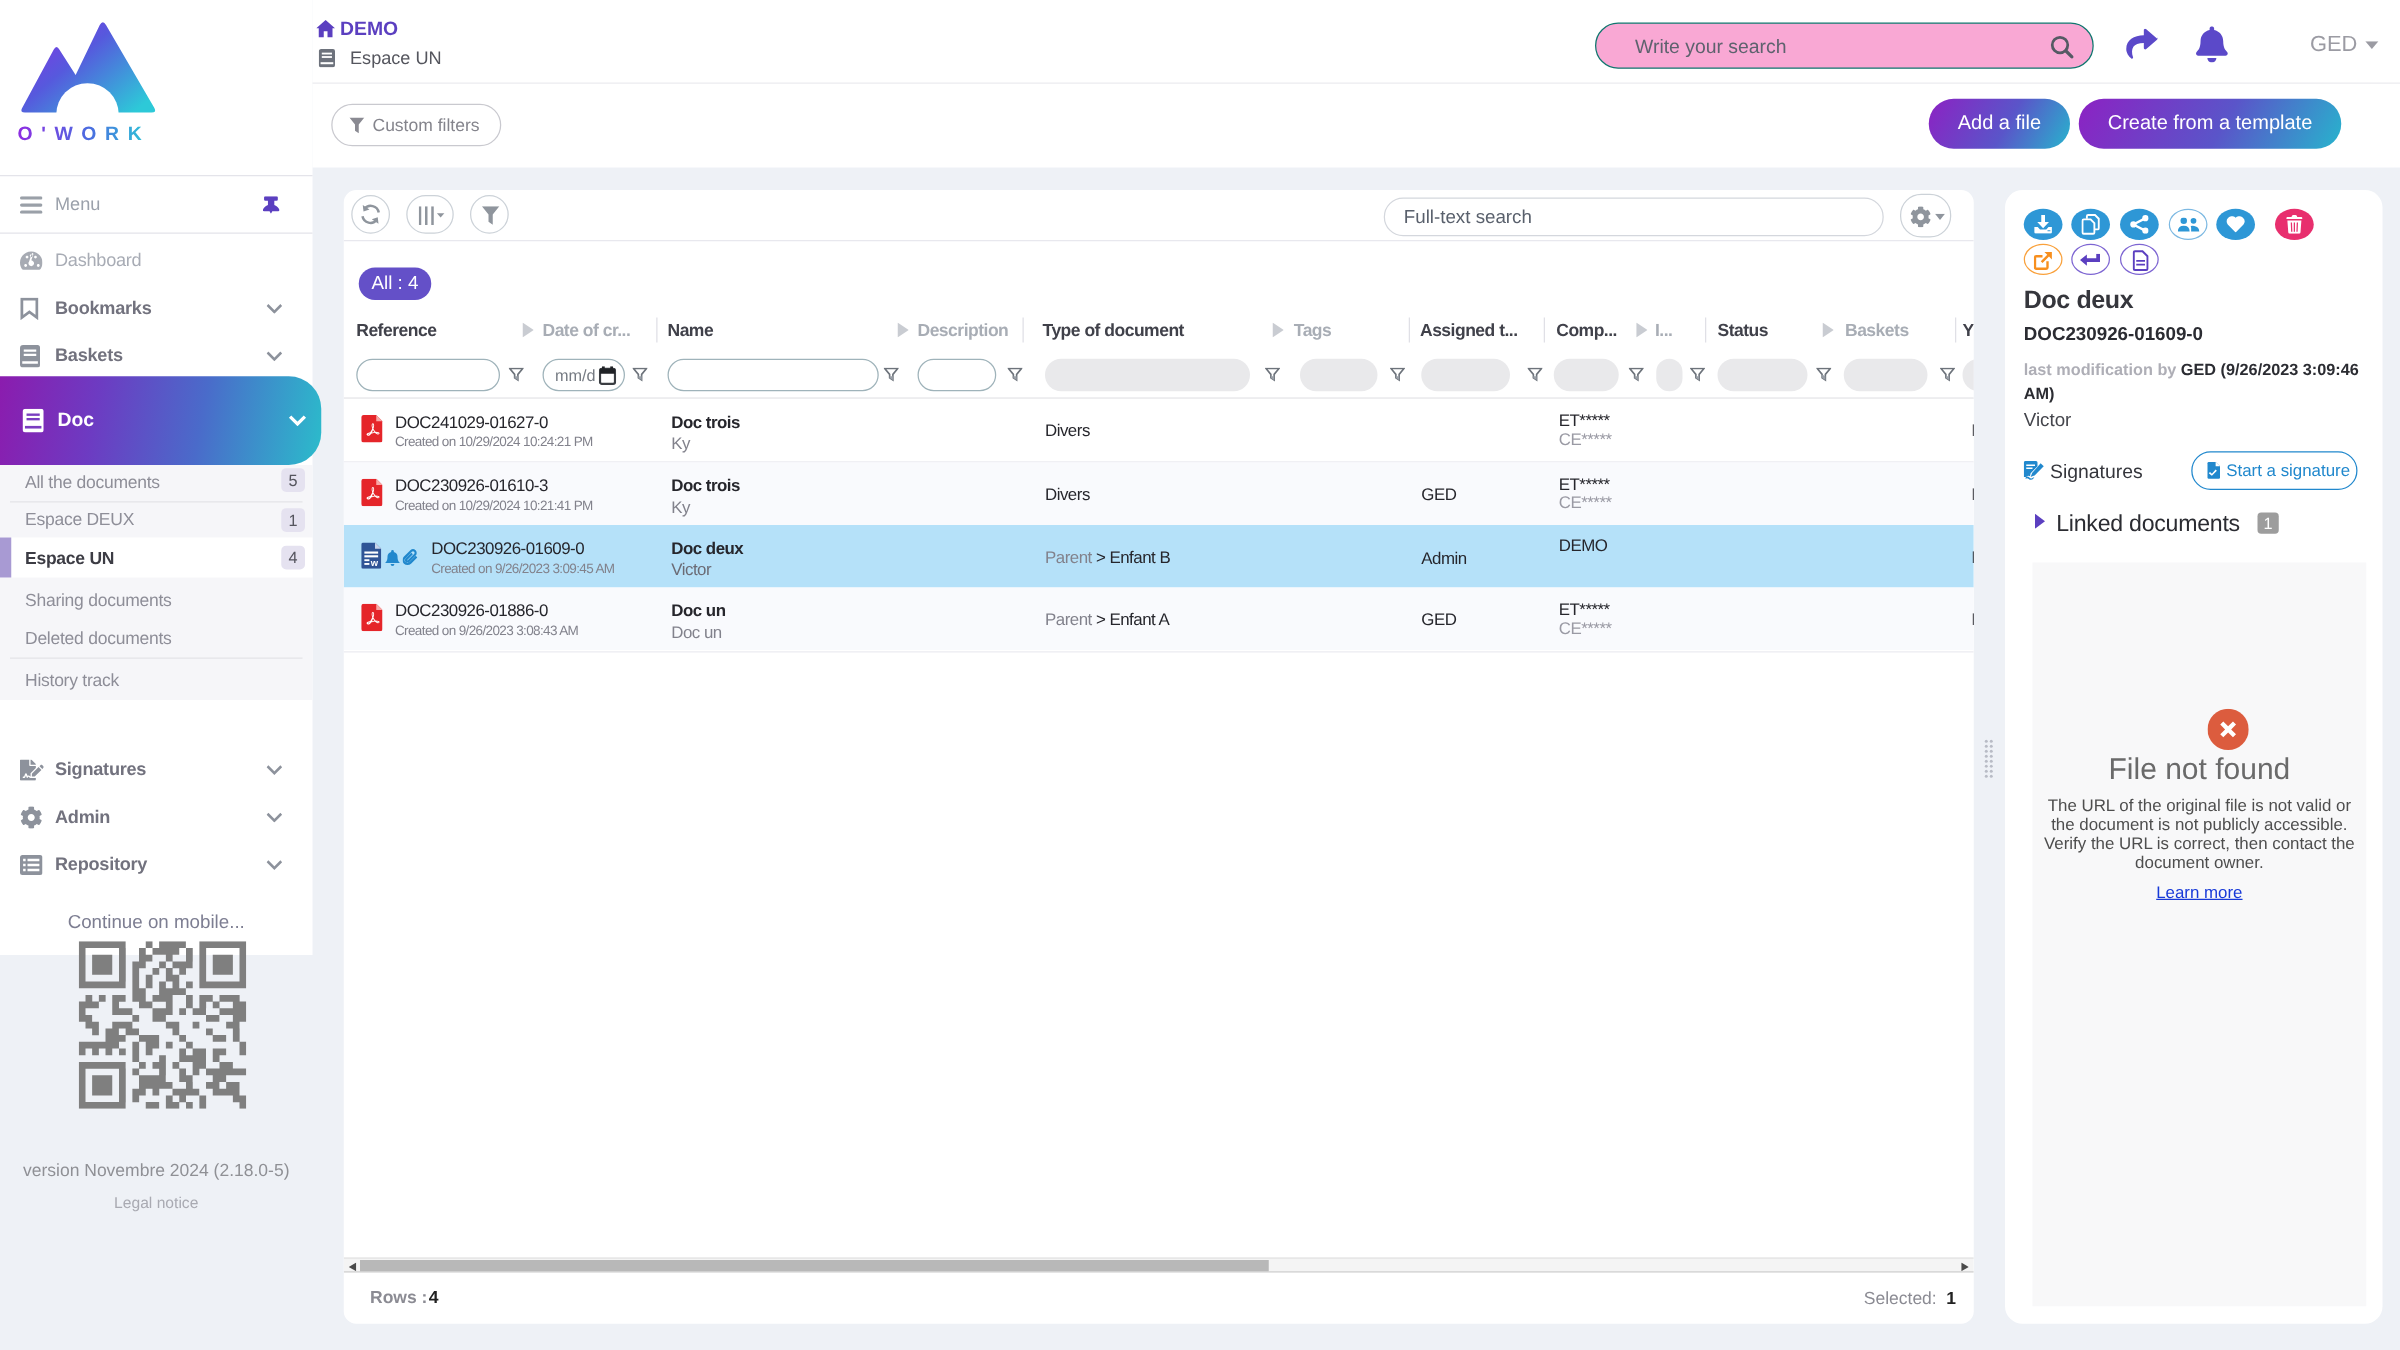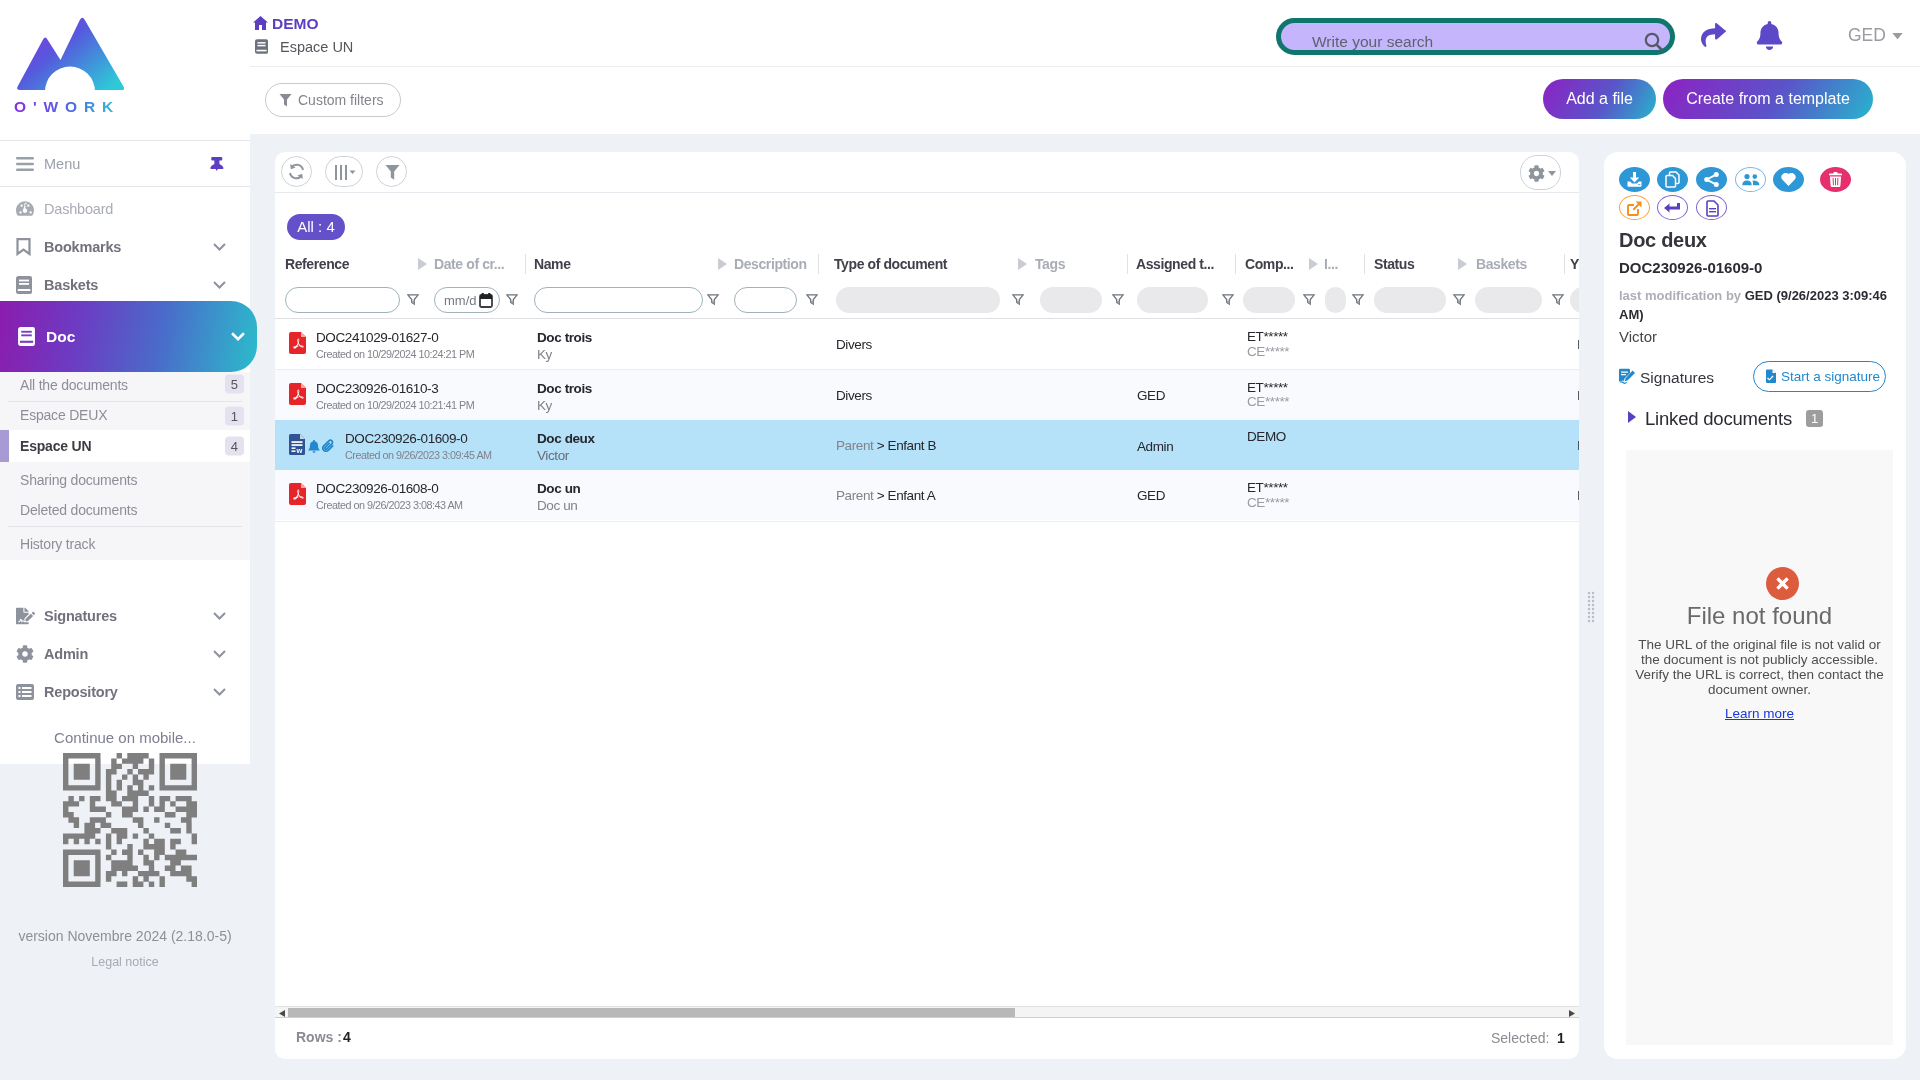--- a/index.html
+++ b/index.html
@@ -180,21 +180,21 @@
   <span class="abs" style="left:22px;top:15px;font-size:15.5px;font-weight:700;color:#5b3fc0">DEMO</span>
   <svg class="abs" style="left:5px;top:39px" width="13" height="15" viewBox="0 0 16 18">
       <path fill="#6d727c" d="M2.5 0 H14 Q16 0 16 2 V16 Q16 18 14 18 H2.5 Q0 18 0 15.5 V2.5 Q0 0 2.5 0 Z"></path>
       <rect x="3" y="3.6" width="10" height="1.8" fill="#fff"></rect>
       <rect x="3" y="7" width="10" height="1.8" fill="#fff"></rect>
       <rect x="1.8" y="13" width="12.5" height="2" fill="#fff"></rect>
     </svg>
   <span class="abs" style="left:30px;top:39px;font-size:14.5px;color:#55565e">Espace UN</span>
   <div class="abs" style="left:0;top:66px;width:1670px;height:1px;background:#ebebf0"></div>
 
-  <div class="abs" style="left:1026px;top:18px;width:399px;height:37px;border:5px solid #0f766e;border-radius:18.5px;background:#c4b5fd">
+  <div class="abs" style="left:1026px;top:18px;width:399px;height:37px;border:1px solid #0f766e;border-radius:18.5px;background:#f9a8d4">
     <span class="abs" style="left:31px;top:10px;font-size:15.5px;color:#5e626e">Write your search</span>
     <svg class="abs" style="left:363px;top:9px" width="19" height="19" viewBox="0 0 19 19">
         <circle cx="8" cy="8" r="6.2" fill="none" stroke="#555a64" stroke-width="2.2"></circle>
         <line x1="12.8" y1="12.8" x2="17.5" y2="17.5" stroke="#555a64" stroke-width="2.6" stroke-linecap="round"></line>
       </svg>
   </div>
 
   <svg class="abs" style="left:1450px;top:23px" width="27" height="25" viewBox="0 0 512 512">
       <path fill="#5b49c9" d="M503.7 189.8 L327.7 37.9 C312.3 24.6 288 35.3 288 56 V137.2 C127.4 137.2 0 214.8 0 361.8 c0 61.5 39.6 122.5 83.4 154.4 13.7 9.9 33.1-2.4 28.1-18.6 C66.2 350.1 112.9 265.4 288 262.8 V345 c0 20.7 24.3 31.5 39.7 18.2 l176-152 c11.1-9.5 11.1-26.7 0-36.2 z" transform="translate(0,-30)"></path>
     </svg>
@@ -236,20 +236,23 @@
           <line x1="6" y1="0" x2="6" y2="15"></line>
           <line x1="11" y1="0" x2="11" y2="15"></line>
         </g>
         <path fill="#8f959d" d="M14.5 5.5 H20.5 L17.5 9 Z"></path>
       </svg>
   </div>
   <div class="circbtn" style="left:101px;top:4px;width:31px;height:31px">
     <svg class="abs" style="left:8px;top:8px" width="15" height="15" viewBox="0 0 15 15">
         <path fill="#8f959d" d="M0.5 0 H14.5 L9.2 6.5 V14.8 L5.8 12.4 V6.5 Z"></path>
       </svg>
+  </div>
+  <div class="abs" style="left:832px;top:6px;width:400px;height:31px;border:1px solid #d4d7dd;border-radius:15.5px;background:#fff">
+    <span class="abs" style="left:15px;top:6px;font-size:15px;color:#59606c">Full-text search</span>
   </div>
   <div class="abs" style="left:1245px;top:3px;width:41px;height:35px;border:1px solid #ccd2d8;border-radius:17px;background:#fff">
     <svg class="abs" style="left:7px;top:9px" width="17" height="17" viewBox="0 0 512 512">
         <path fill="#8f959d" d="M487.4 315.7l-42.6-24.6c4.3-23.2 4.3-47 0-70.2l42.6-24.6c4.9-2.8 7.1-8.6 5.5-14-11.1-35.6-30-67.8-54.7-94.6-3.8-4.1-10-5.1-14.8-2.3L380.8 110c-17.9-15.4-38.5-27.3-60.8-35.1V25.8c0-5.6-3.9-10.5-9.4-11.7-36.7-8.2-74.3-7.8-109.2 0-5.5 1.2-9.4 6.1-9.4 11.7V75c-22.2 7.9-42.8 19.8-60.8 35.1L88.7 85.5c-4.9-2.8-11-1.9-14.8 2.3-24.7 26.7-43.6 58.9-54.7 94.6-1.7 5.4.6 11.2 5.5 14L67.3 221c-4.3 23.2-4.3 47 0 70.2l-42.6 24.6c-4.9 2.8-7.1 8.6-5.5 14 11.1 35.6 30 67.8 54.7 94.6 3.8 4.1 10 5.1 14.8 2.3l42.6-24.6c17.9 15.4 38.5 27.3 60.8 35.1v49.2c0 5.6 3.9 10.5 9.4 11.7 36.7 8.2 74.3 7.8 109.2 0 5.5-1.2 9.4-6.1 9.4-11.7v-49.2c22.2-7.9 42.8-19.8 60.8-35.1l42.6 24.6c4.9 2.8 11 1.9 14.8-2.3 24.7-26.7 43.6-58.9 54.7-94.6 1.7-5.4-.6-11.2-5.5-14zM256 336c-44.1 0-80-35.9-80-80s35.9-80 80-80 80 35.9 80 80-35.9 80-80 80z"></path>
       </svg>
     <svg class="abs" style="left:27px;top:15px" width="8" height="6" viewBox="0 0 8 6">
         <path fill="#8f959d" d="M0 0 H8 L4 5 Z"></path>
       </svg>
   </div>
   <div class="hline" style="left:0;top:40px;width:1304px"></div>
@@ -416,21 +419,21 @@
     <span class="rtxt" style="left:972px;top:9px">DEMO</span>
     <span class="rtxt" style="left:1302px;top:18px">I</span>
   </div>
 
   <div class="abs" style="left:0;top:318px;width:1304px;height:50px;background:#f9fafd">
     <svg class="abs" style="left:14px;top:13px" width="17" height="22" viewBox="0 0 17 22">
         <path fill="#e5252a" d="M2 0 H12 L17 5 V20 Q17 22 15 22 H2 Q0 22 0 20 V2 Q0 0 2 0 Z"></path>
         <path fill="#f7a9a8" d="M12 0 L17 5 H12 Z"></path>
         <path fill="#fff" d="M4.6 16.2 Q3.6 15.4 4.8 14.6 Q5.8 14 7.2 13.7 Q8.1 12.4 8.8 10.9 Q8.3 9.4 8.3 8.2 Q8.3 6.6 9.3 6.6 Q10.3 6.6 10.3 8.1 Q10.3 9.3 9.7 10.9 Q10.4 12.2 11.3 13.3 Q12.9 13.3 13.9 13.7 Q15.2 14.3 14.4 15.2 Q13.8 15.9 12.6 15.3 Q11.6 14.8 10.7 14.1 Q9.2 14.4 7.9 14.9 Q7 16.6 6.1 16.6 Q5.1 16.6 4.6 16.2 Z M5.5 15.8 Q6.2 15.6 6.9 14.6 Q5.9 15 5.5 15.4 Q5.2 15.8 5.5 15.8 Z M9.3 7.3 Q9 7.3 9 8.1 Q9 8.9 9.3 9.9 Q9.6 8.9 9.6 8.1 Q9.6 7.3 9.3 7.3 Z M8.6 13.9 Q9.6 13.6 10.5 13.5 Q9.9 12.8 9.4 11.9 Q9 13 8.6 13.9 Z M13.9 14.7 Q13.3 14.2 12.2 14.2 Q13 14.8 13.5 14.9 Q14.1 15 13.9 14.7 Z"></path>
       </svg>
-    <span class="rtxt" style="left:41px;top:11px">DOC230926-01608-0</span>
+    <span class="rtxt" style="left:41px;top:11px">DOC230926-01886-0</span>
     <span class="rsub" style="left:41px;top:29px">Created on 9/26/2023 3:08:43 AM</span>
     <span class="rname" style="left:262px;top:11px">Doc un</span>
     <span class="rtxt" style="left:262px;top:28px;color:#82828c">Doc un</span>
     <span class="rtxt" style="left:561px;top:18px"><span style="color:#82828c">Parent</span> &gt; Enfant A</span>
     <span class="rtxt" style="left:862px;top:18px">GED</span>
     <span class="rtxt" style="left:972px;top:10px">ET*****</span>
     <span class="rtxt" style="left:972px;top:24.5px;color:#9a9aa4">CE*****</span>
     <span class="rtxt" style="left:1302px;top:18px">I</span>
   </div>
   <div class="row-sep" style="top:368.5px"></div>

